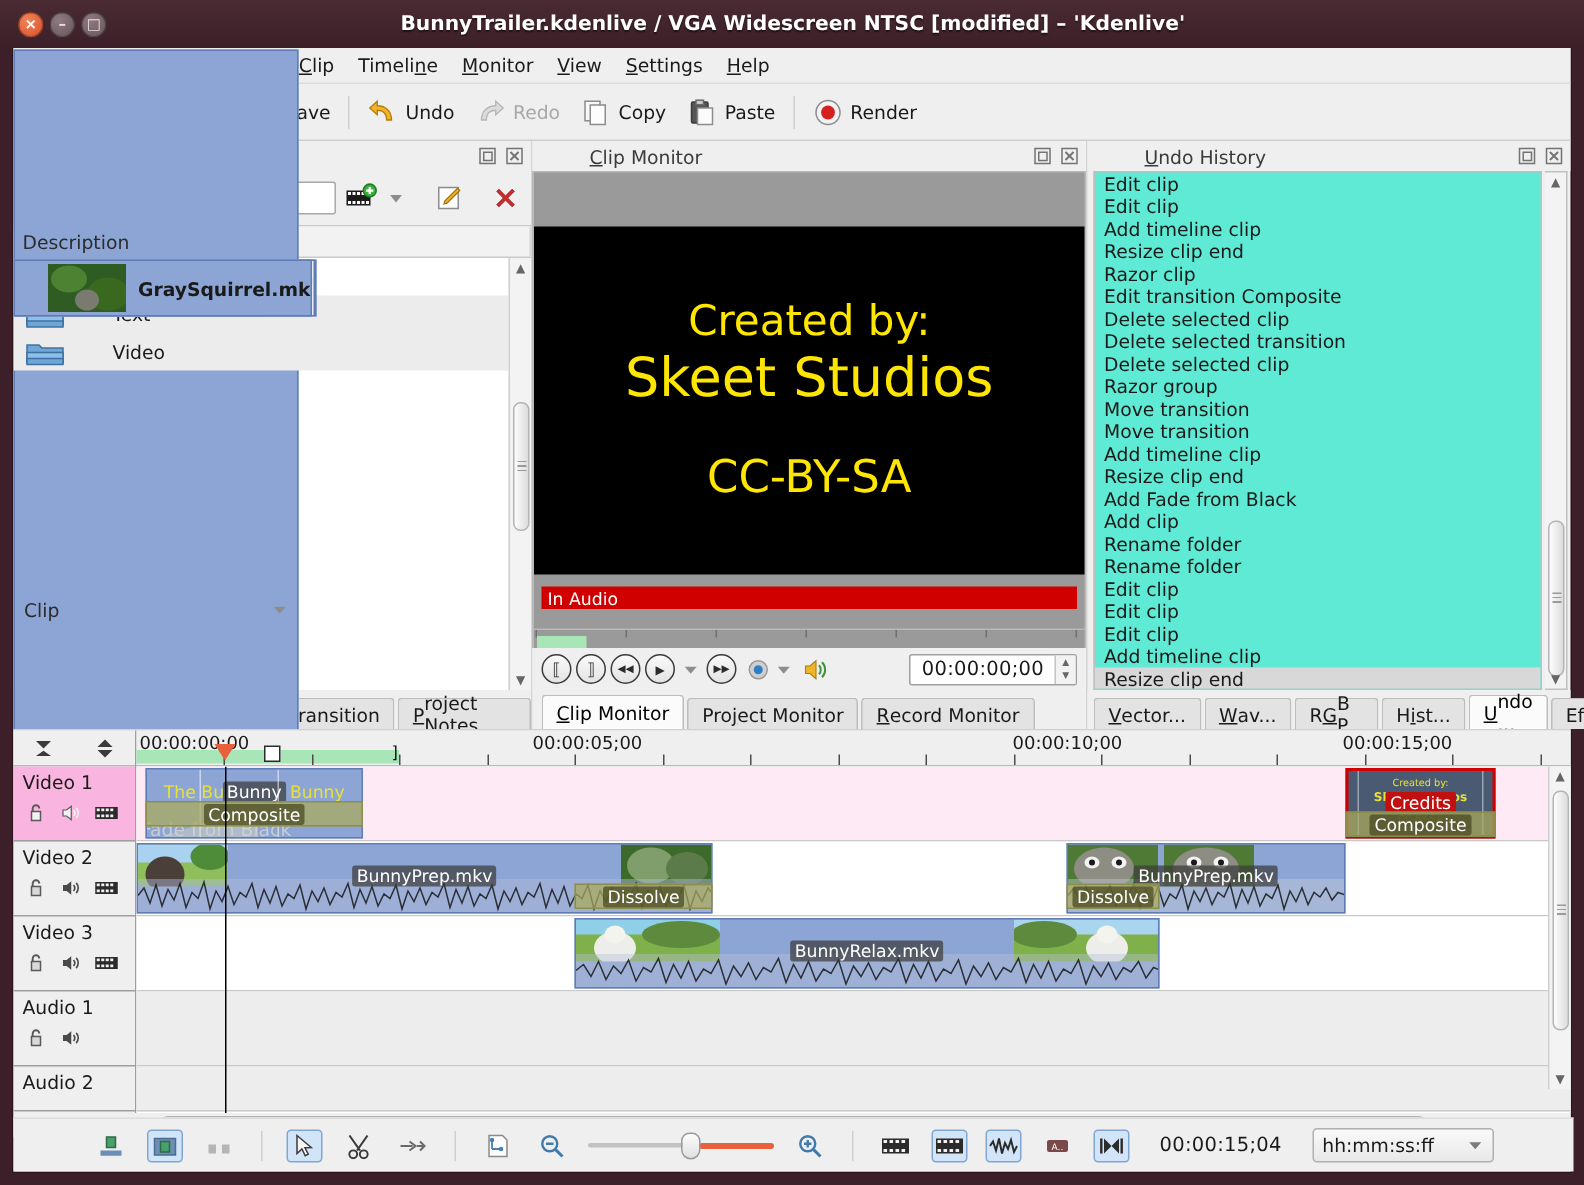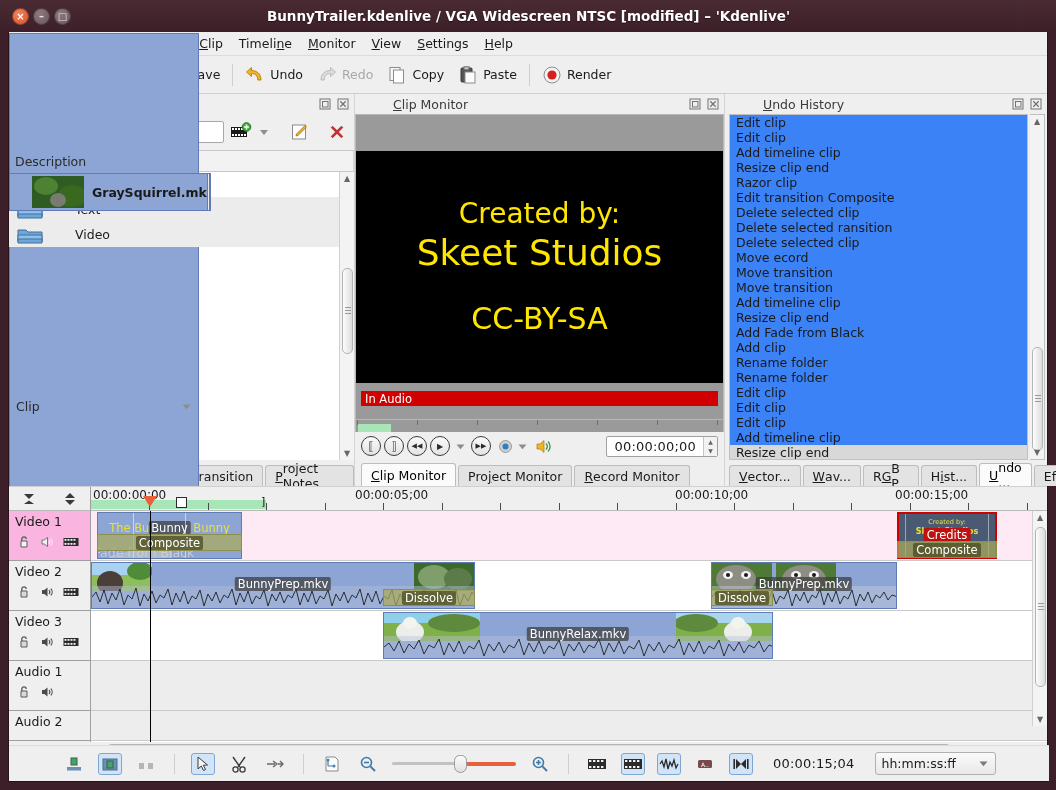--- a/index.html
+++ b/index.html
@@ -179,21 +179,21 @@
     margin-left: auto; display: flex; align-items: stretch;
     border: 1px solid #a0a0a0; background: #fff; height: 21px; border-radius: 2px;
   }
   .tcbox .val { padding: 0 7px; display:flex; align-items:center; font-size: 13px; color:#1a1a1a; letter-spacing:0.2px;}
   .spin { width: 14px; display:flex; flex-direction:column; border-left:1px solid #c5c5c5; background:#f2f2f2;}
   .spin div { flex:1; display:flex; align-items:center; justify-content:center; font-size:6px; color:#666;}
 
   
   #undo { width: 322px; }
   #undo-list {
-    flex: 1; background: #3b82f6; border: 1px solid #c0c0c0;
+    flex: 1; background: #5eead4; border: 1px solid #c0c0c0;
     margin: 0 2px 0 4px; overflow: hidden; position: relative;
     display: flex; flex-direction: column;
   }
   .uitem { font-size: 12.5px; color: #1a1a1a; padding: 0 6px; line-height: 15px; height: 15px; white-space:nowrap;}
   .uitem.sel { background: #d8d8d8; }
 
   
   .tabbar { height: 26px; display: flex; align-items: flex-end; padding-left: 6px; background: #efefef; gap: 2px;}
   .tab {
     height: 21px; display: flex; align-items: center; padding: 0 9px;
@@ -713,23 +713,23 @@
         </div>
         <div style="flex:1; display:flex; overflow:hidden; padding-right:2px;">
           <div id="undo-list">
             <div class="uitem">Edit clip</div>
             <div class="uitem">Edit clip</div>
             <div class="uitem">Add timeline clip</div>
             <div class="uitem">Resize clip end</div>
             <div class="uitem">Razor clip</div>
             <div class="uitem">Edit transition Composite</div>
             <div class="uitem">Delete selected clip</div>
-            <div class="uitem">Delete selected ransition</div>
+            <div class="uitem">Delete selected transition</div>
             <div class="uitem">Delete selected clip</div>
-            <div class="uitem">Move ecord</div>
+            <div class="uitem">Razor group</div>
             <div class="uitem">Move transition</div>
             <div class="uitem">Move transition</div>
             <div class="uitem">Add timeline clip</div>
             <div class="uitem">Resize clip end</div>
             <div class="uitem">Add Fade from Black</div>
             <div class="uitem">Add clip</div>
             <div class="uitem">Rename folder</div>
             <div class="uitem">Rename folder</div>
             <div class="uitem">Edit clip</div>
             <div class="uitem">Edit clip</div>

